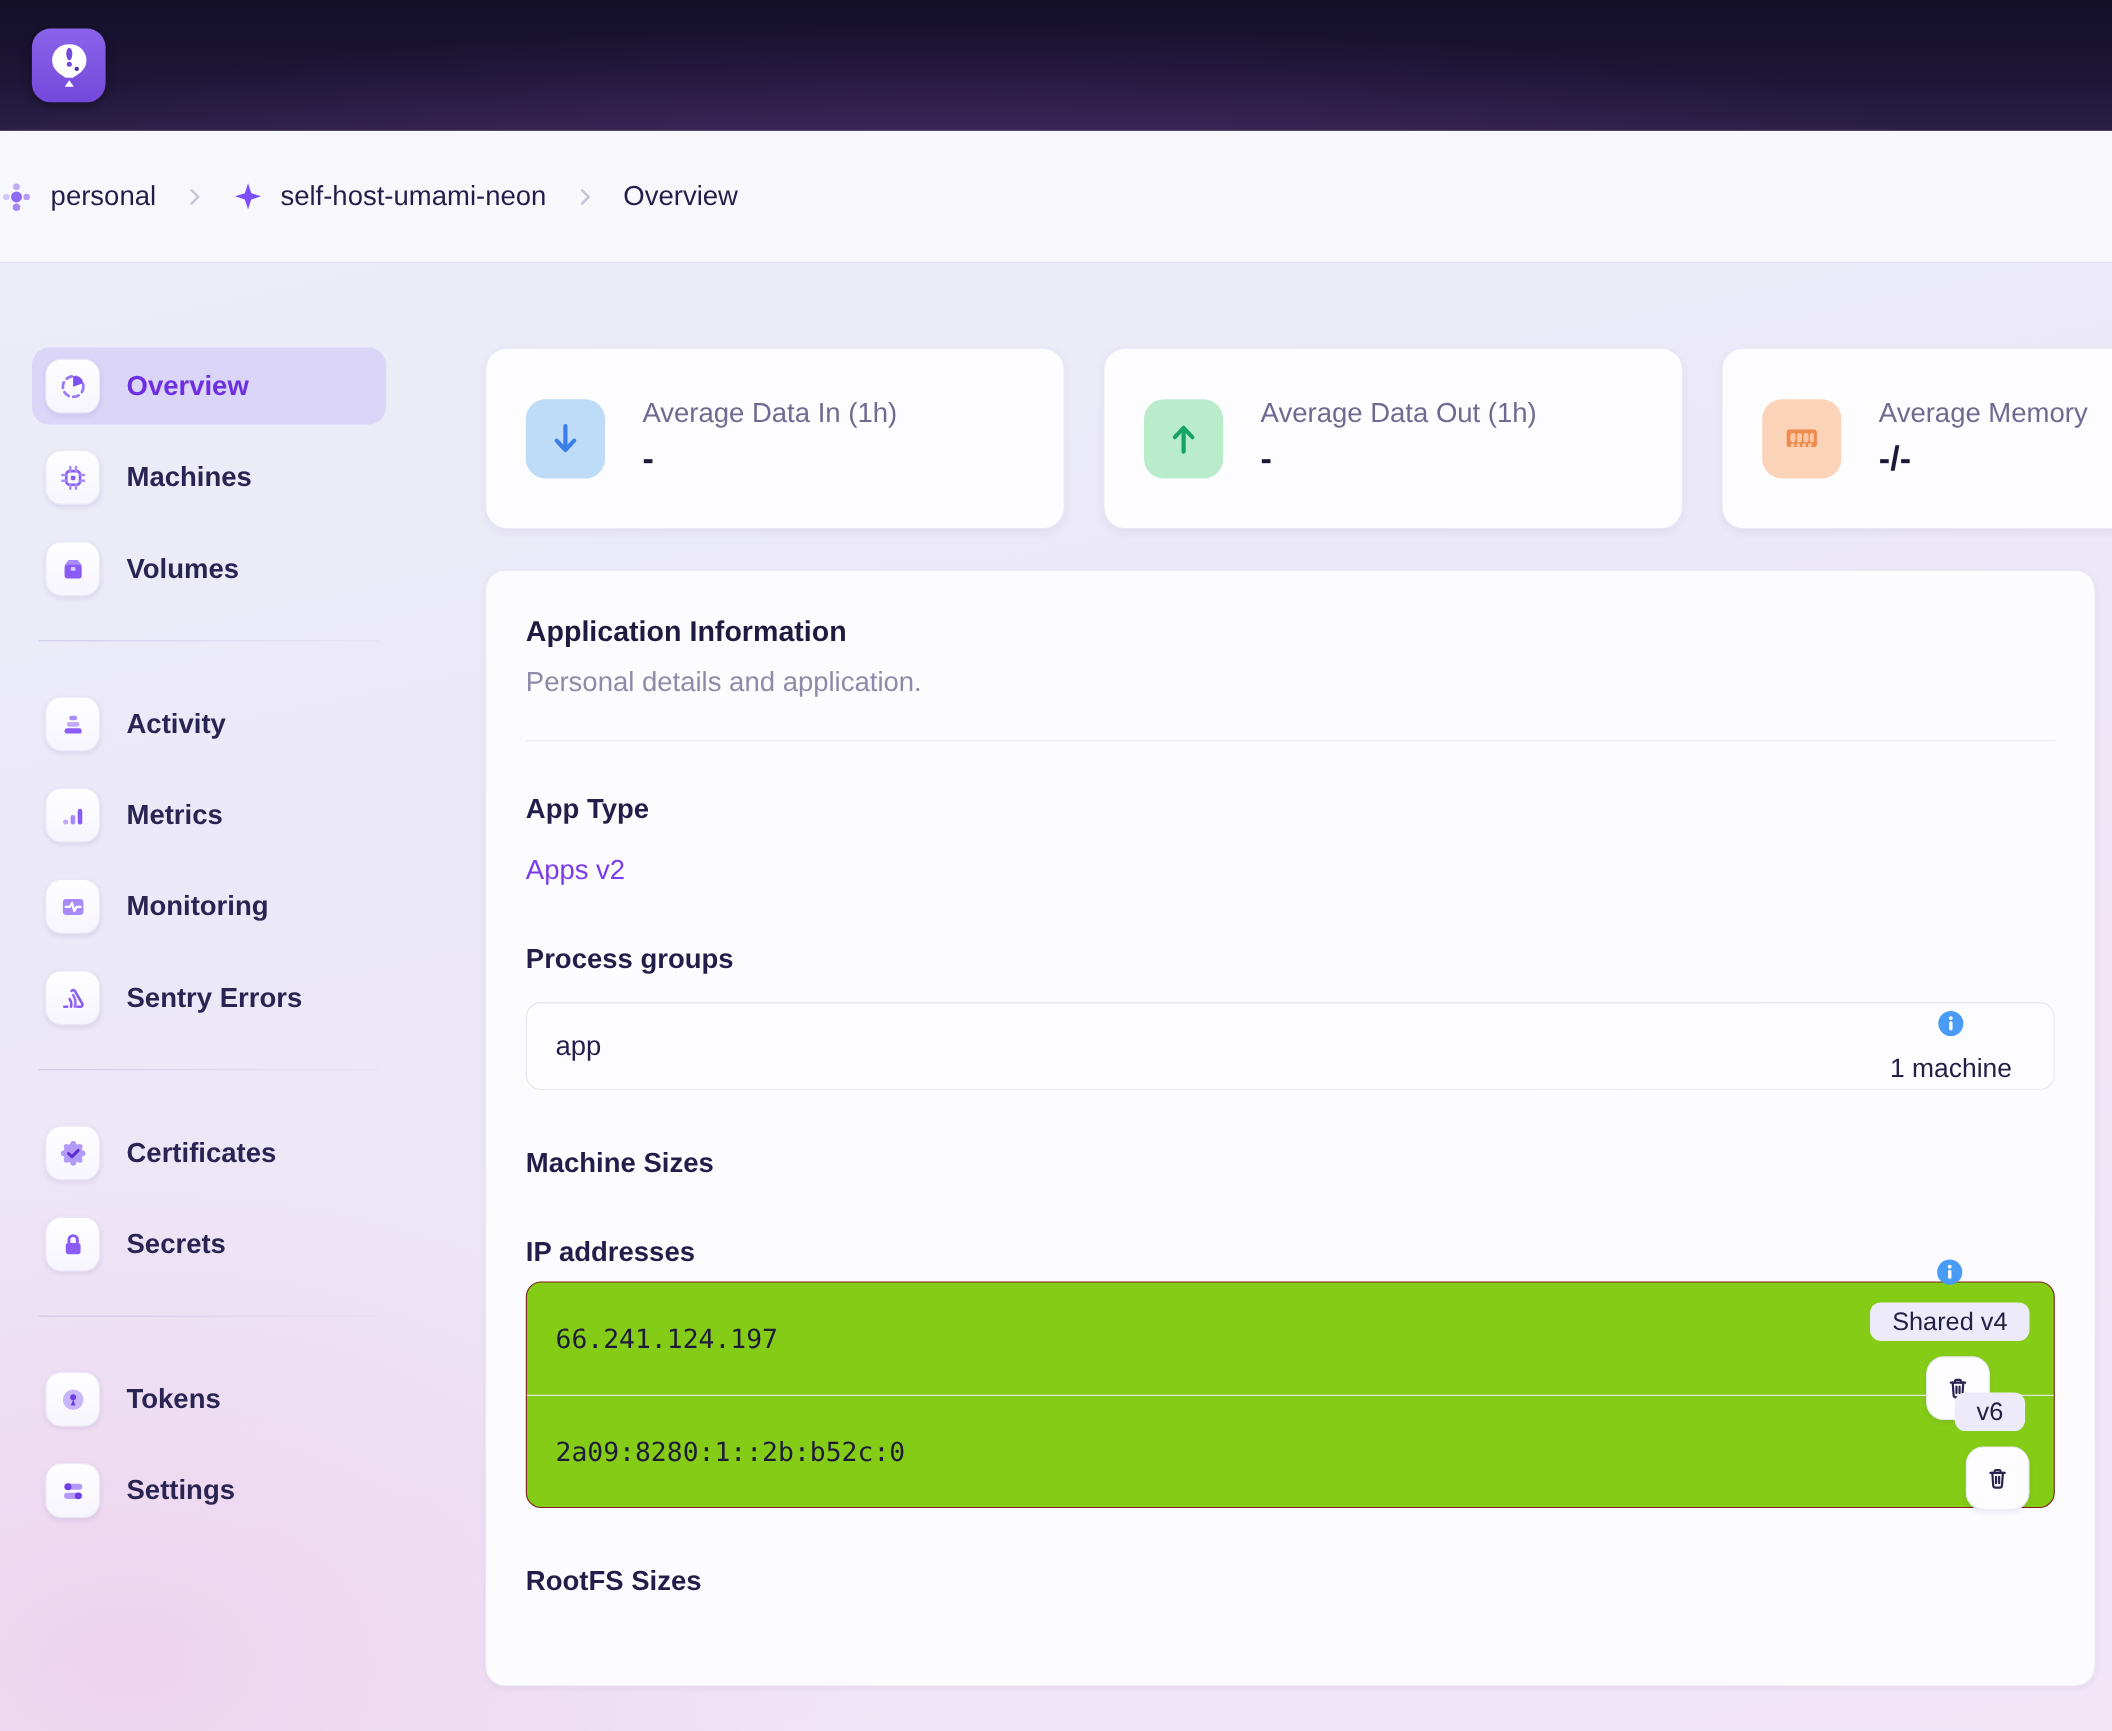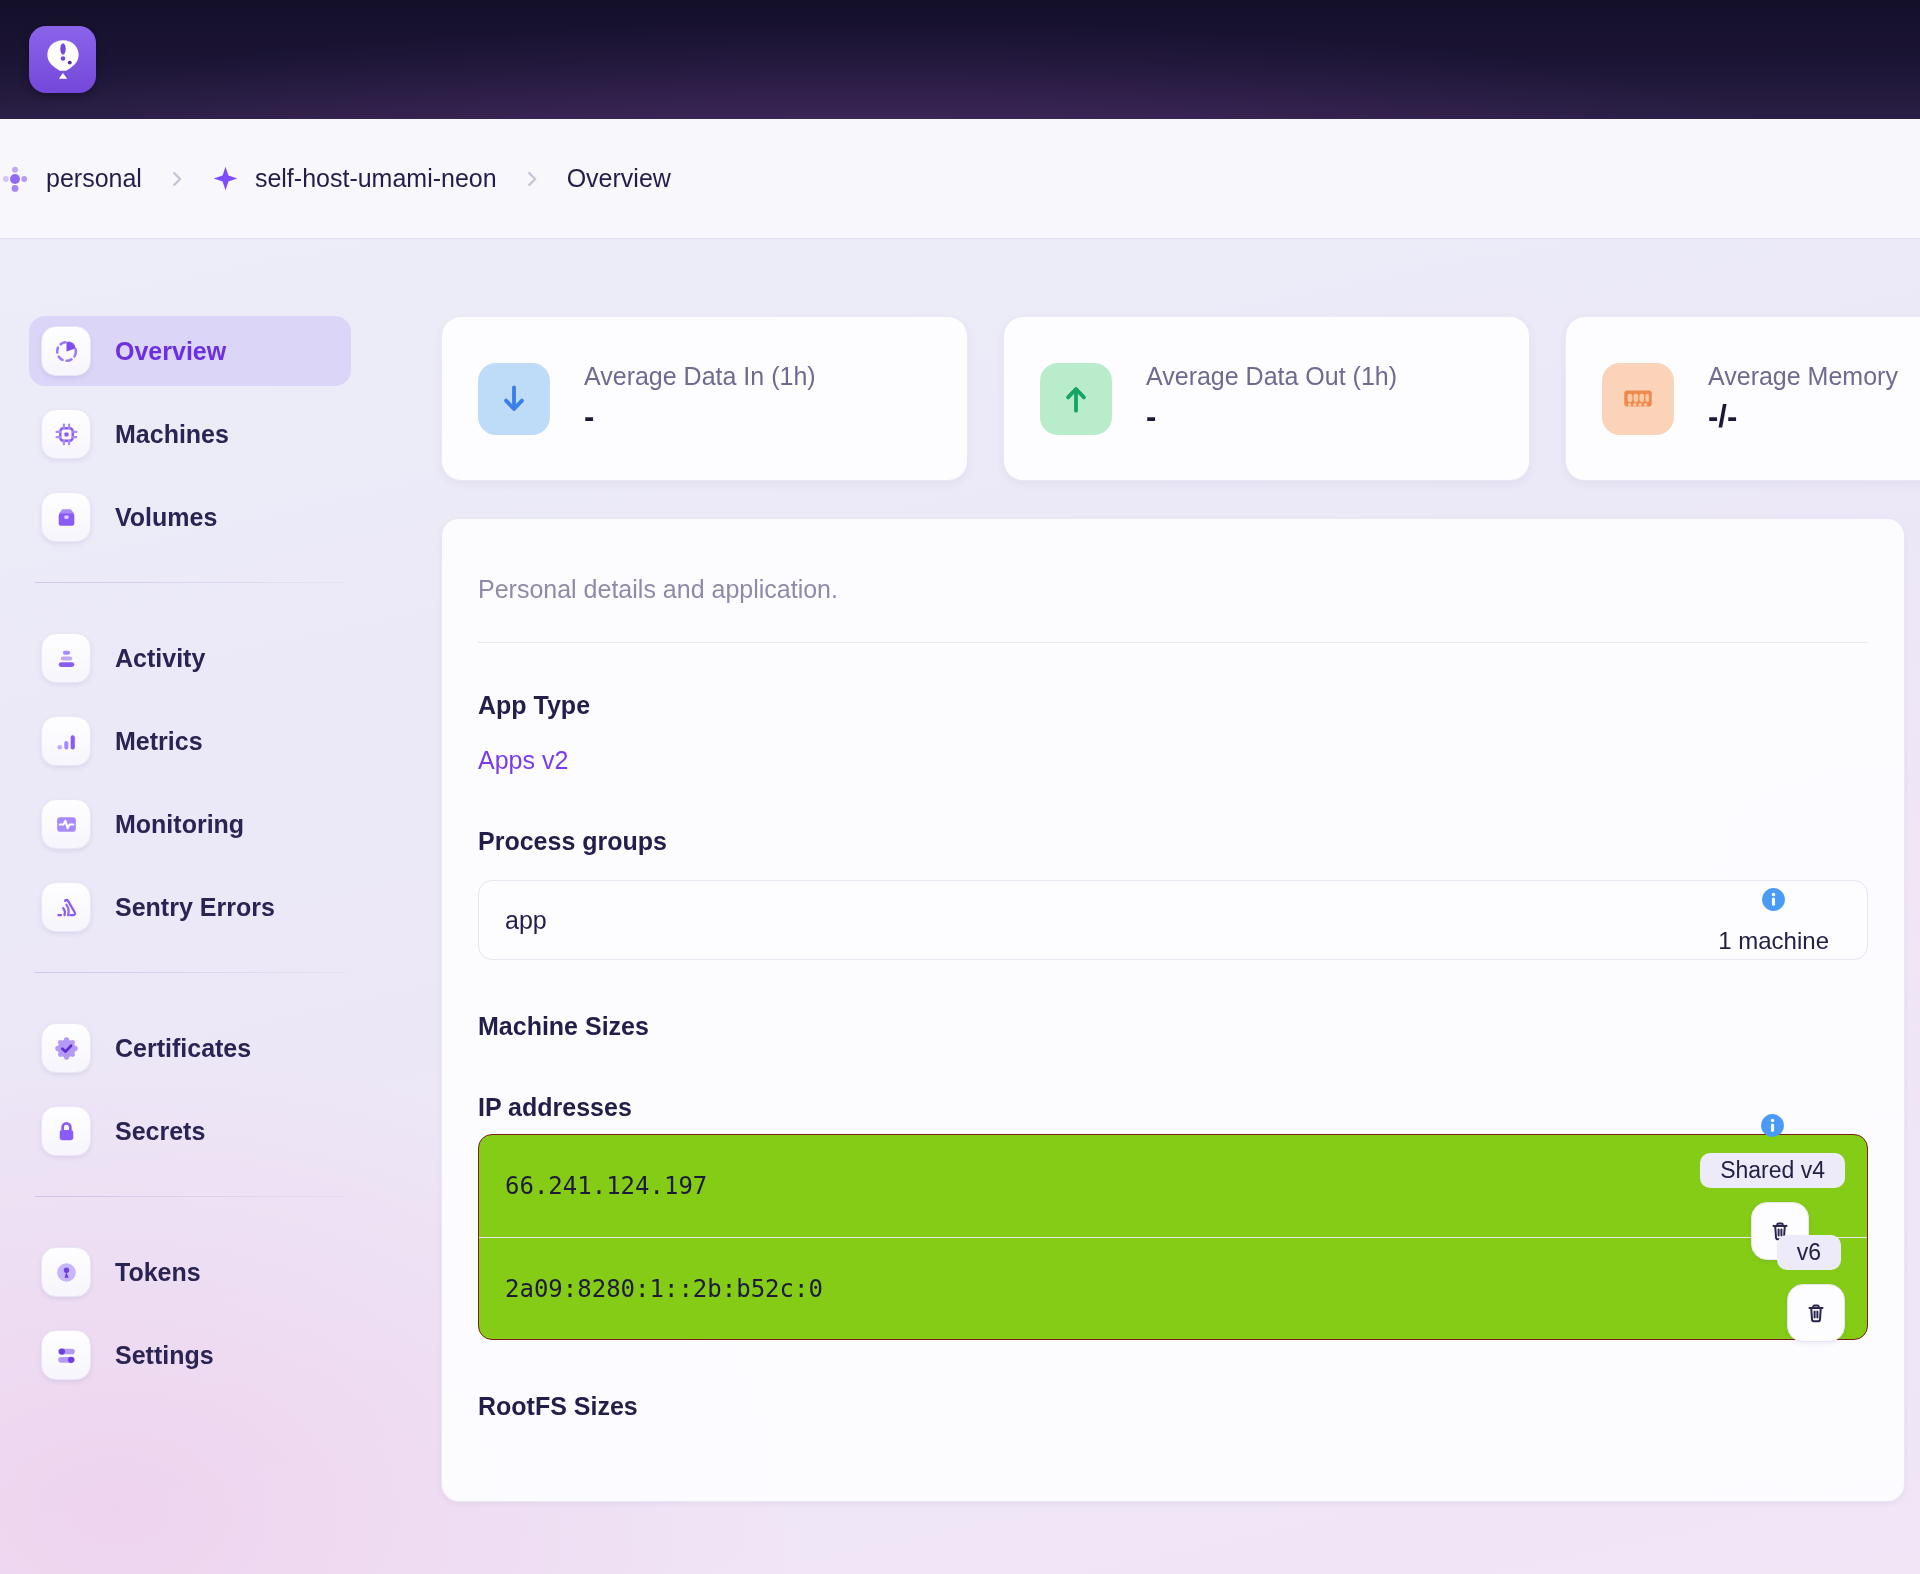--- a/index.html
+++ b/index.html
@@ -354,20 +354,21 @@
           <div class="stat-title">Average Memory</div>
           <div class="stat-value">-/-</div>
         </div>
       </div>
 
     </div>
 
     <section class="panel">
 
       <div class="panel-header">
+        <div class="panel-title">Application Information</div>
         <div class="panel-sub">Personal details and application.</div>
       </div>
 
       <div class="field-grid">
         <div>
           <div class="field-label">App Type</div>
           <a class="field-link" href="#">Apps v2</a>
         </div>
       </div>
 

